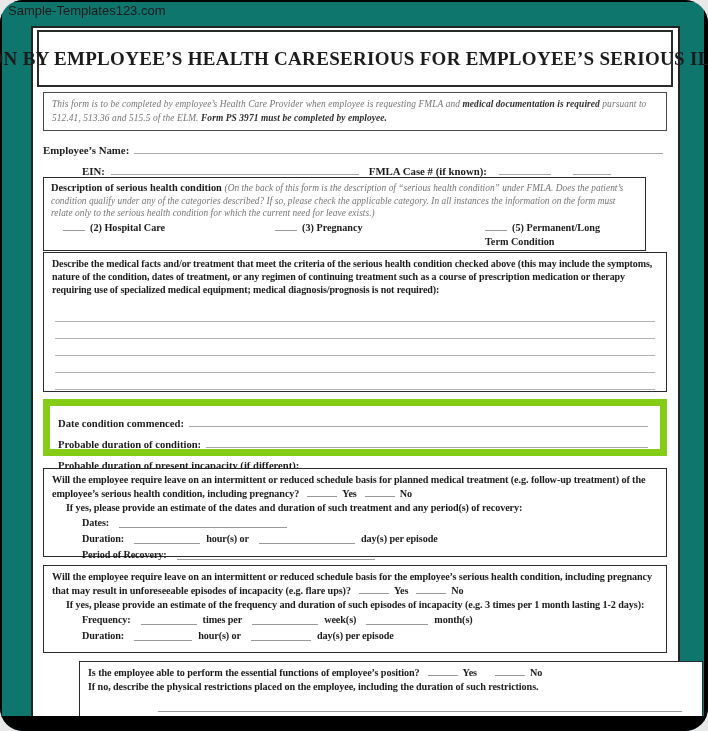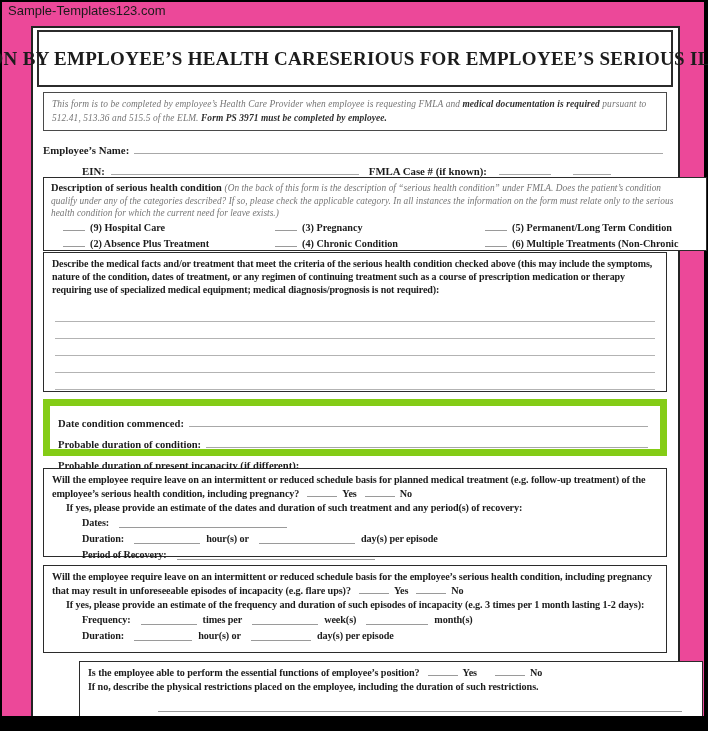--- a/index.html
+++ b/index.html
@@ -1,20 +1,21 @@
 <!DOCTYPE html>
 <html><head>
 <meta charset="utf-8">
 <style>
   * { margin:0; padding:0; box-sizing:border-box; }
   html,body { background:#e8e8e8; }
   .page {
-    position:relative; width:708px; height:731px; background:#ec4899;
+    position:relative; width:708px; height:731px; background:#0f766e;
     font-family:"Liberation Serif", serif; color:#1c1c1c; overflow:hidden;
     margin:0 auto;
+    border-radius:23px;
   }
   .edge { position:absolute; background:#000; }
   #edge-top { left:0; top:0; width:708px; height:2px; }
   #edge-left { left:0; top:0; width:2px; height:731px; }
   #edge-right { left:704px; top:0; width:4px; height:731px; }
   #edge-bottom { left:0; top:716px; width:708px; height:15px; }
   .watermark {
     position:absolute; left:8px; top:3px;
     font-family:"Liberation Sans", sans-serif; font-size:13px; color:#1a1a1a;
   }
@@ -38,21 +39,21 @@
     color:#757575; letter-spacing:0.1px;
   }
   .notice-box b { color:#2e2e2e;font-style:italic; }
   .fields { position:absolute; left:43px; top:138px; width:624px; font-size:10.8px; font-weight:bold; }
   .frow { display:flex; align-items:flex-end; height:18px; }
   .frow + .frow { margin-top:3px; }
   .lbl { white-space:nowrap; }
   .fill { flex:1; border-bottom:1px solid #a8a8a8; margin:0 4px 2px 5px; height:12px; }
   .seg { display:inline-block; border-bottom:1px solid #a8a8a8; height:12px; margin:0 0 2px 6px; }
   .condition-box {
-    left:43px; top:177px; width:664px; height:74px; border:1px solid #2b2b2b;
+    left:43px; top:177px; width:603px; height:74px; border:1px solid #2b2b2b;
     padding:3px 20px 0 7px; font-size:9.3px; line-height:1.32; color:#757575;
   }
   .condition-box .head { font-weight:bold; font-style:normal; font-size:10.4px; color:#1c1c1c; }
   .condition-box .intro { font-style:italic; letter-spacing:0.05px; }
   .cat-row { display:flex; margin-top:2px; padding-left:12px; font-weight:bold; font-size:10.2px; color:#1c1c1c; font-style:normal; }
   .cat-row .c1 { width:212px; } .cat-row .c2 { width:210px; } .cat-row .c3 { flex:1; }
   .bl { display:inline-block; border-bottom:1px solid #9a9a9a; height:10px; vertical-align:baseline; }
   .w22 { width:22px; margin-right:5px; }
   .w30 { width:30px; margin:0 5px 0 8px; }
   .describe-box {
@@ -111,21 +112,21 @@
       <span class="seg" style="width:248px"></span>
       <span class="lbl" style="margin-left:10px">FMLA Case # (if known):</span>
       <span class="seg" style="width:52px; margin-left:12px"></span>
       <span class="seg" style="width:38px; margin-left:22px"></span>
     </div>
   </div>
 
   <div class="box condition-box">
     <span class="head">Description of serious health condition </span><span class="intro">(On the back of this form is the description of “serious health condition” under FMLA. Does the patient’s condition qualify under any of the categories described? If so, please check the applicable category. In all instances the information on the form must relate only to the serious health condition for which the current need for leave exists.)</span>
     <div class="cat-row">
-      <span class="c1"><span class="bl w22"></span><span>(9) Hospital Care</span></span>
+      <span class="c1"><span class="bl w22"></span><span>(2) Hospital Care</span></span>
       <span class="c2"><span class="bl w22"></span><span>(3) Pregnancy</span></span>
       <span class="c3"><span class="bl w22"></span><span>(5) Permanent/Long Term Condition</span></span>
     </div>
     <div class="cat-row">
       <span class="c1"><span class="bl w22"></span><span>(2) Absence Plus Treatment</span></span>
       <span class="c2"><span class="bl w22"></span><span>(4) Chronic Condition</span></span>
       <span class="c3"><span class="bl w22"></span><span>(6) Multiple Treatments (Non-Chronic Condition)</span></span>
     </div>
   </div>
 

